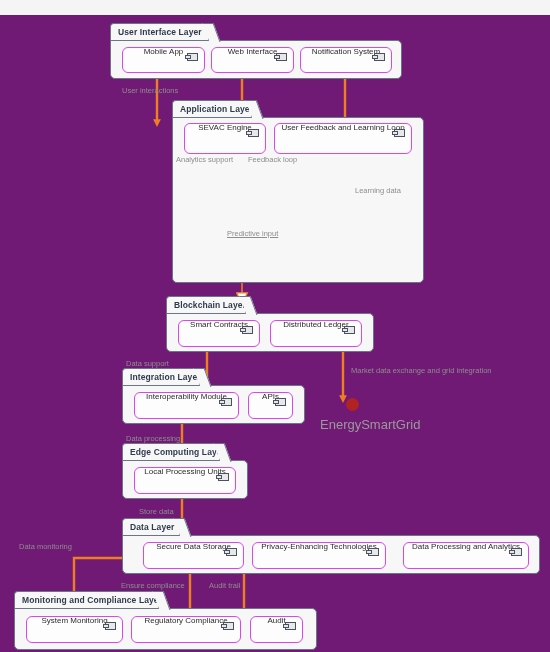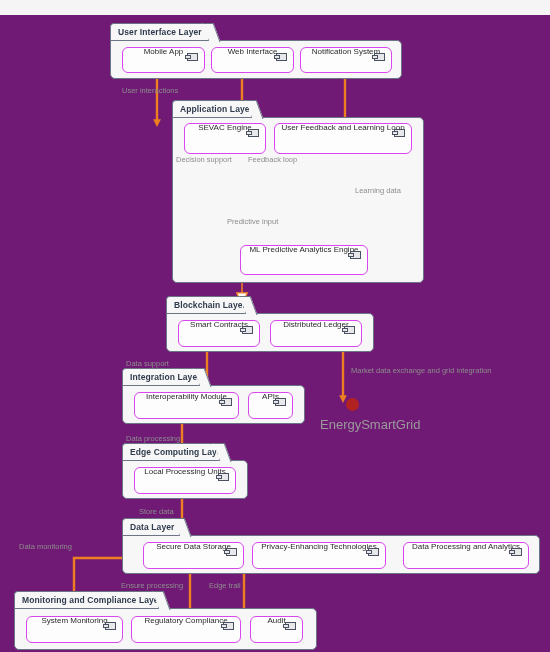--- a/index.html
+++ b/index.html
@@ -208,24 +208,20 @@
     </div>
     <div class="pkg-body" style="top:17px; height:166px;"></div>
     <div class="comp" style="left:102px; top:23px; width:138px; height:31px;">
       <span class="comp-icon"></span>
       <span class="comp-label">User Feedback and Learning Loop</span>
     </div>
     <div class="comp" style="left:12px; top:23px; width:82px; height:31px;">
       <span class="comp-icon"></span>
       <span class="comp-label">SEVAC Engine</span>
     </div>
-    <div class="comp" style="left:68px; top:145px; width:128px; height:30px;">
-      <span class="comp-icon"></span>
-      <span class="comp-label">ML Predictive Analytics Engine</span>
-    </div>
   </div>
 
   <div class="pkg" style="left:166px; top:281px; width:208px; height:56px;">
     <div class="pkg-tab" style="width:80px;">
       <span class="pkg-title">Blockchain Layer</span>
     </div>
     <div class="pkg-body" style="top:17px; height:39px;"></div>
     <div class="comp" style="left:12px; top:24px; width:82px; height:27px;">
       <span class="comp-icon"></span>
       <span class="comp-label">Smart Contracts</span>
@@ -297,25 +293,25 @@
     <div class="comp" style="left:236px; top:25px; width:53px; height:27px;">
       <span class="comp-icon"></span>
       <span class="comp-label">Audit</span>
     </div>
   </div>
 
   <div class="node-circle" style="left:346px; top:383px;"></div>
   <div class="node-label" style="left:320px; top:402px;">EnergySmartGrid</div>
 
   <div class="elabel" style="left:122px; top:71px;">User interactions</div>
-  <div class="elabel" style="left:176px; top:140px;">Decision support</div>
+  <div class="elabel" style="left:176px; top:140px;">Analytics support</div>
   <div class="elabel" style="left:248px; top:140px;">Feedback loop</div>
   <div class="elabel" style="left:355px; top:171px;">Learning data</div>
-  <div class="elabel" style="left:227px; top:202px;">Predictive input</div>
+  <div class="elabel" style="left:227px; top:214px;text-decoration:underline;">Predictive input</div>
   <div class="elabel" style="left:126px; top:344px;">Data support</div>
   <div class="elabel" style="left:351px; top:351px;">Market data exchange and grid integration</div>
   <div class="elabel" style="left:126px; top:419px;">Data processing</div>
   <div class="elabel" style="left:139px; top:492px;text-align:right;">Store data</div>
   <div class="elabel" style="left:19px; top:527px;">Data monitoring</div>
-  <div class="elabel" style="left:121px; top:566px;">Ensure processing</div>
-  <div class="elabel" style="left:209px; top:566px;">Edge trail</div>
+  <div class="elabel" style="left:121px; top:566px;">Ensure compliance</div>
+  <div class="elabel" style="left:209px; top:566px;">Audit trail</div>
 
 </div>
 
 </body></html>

